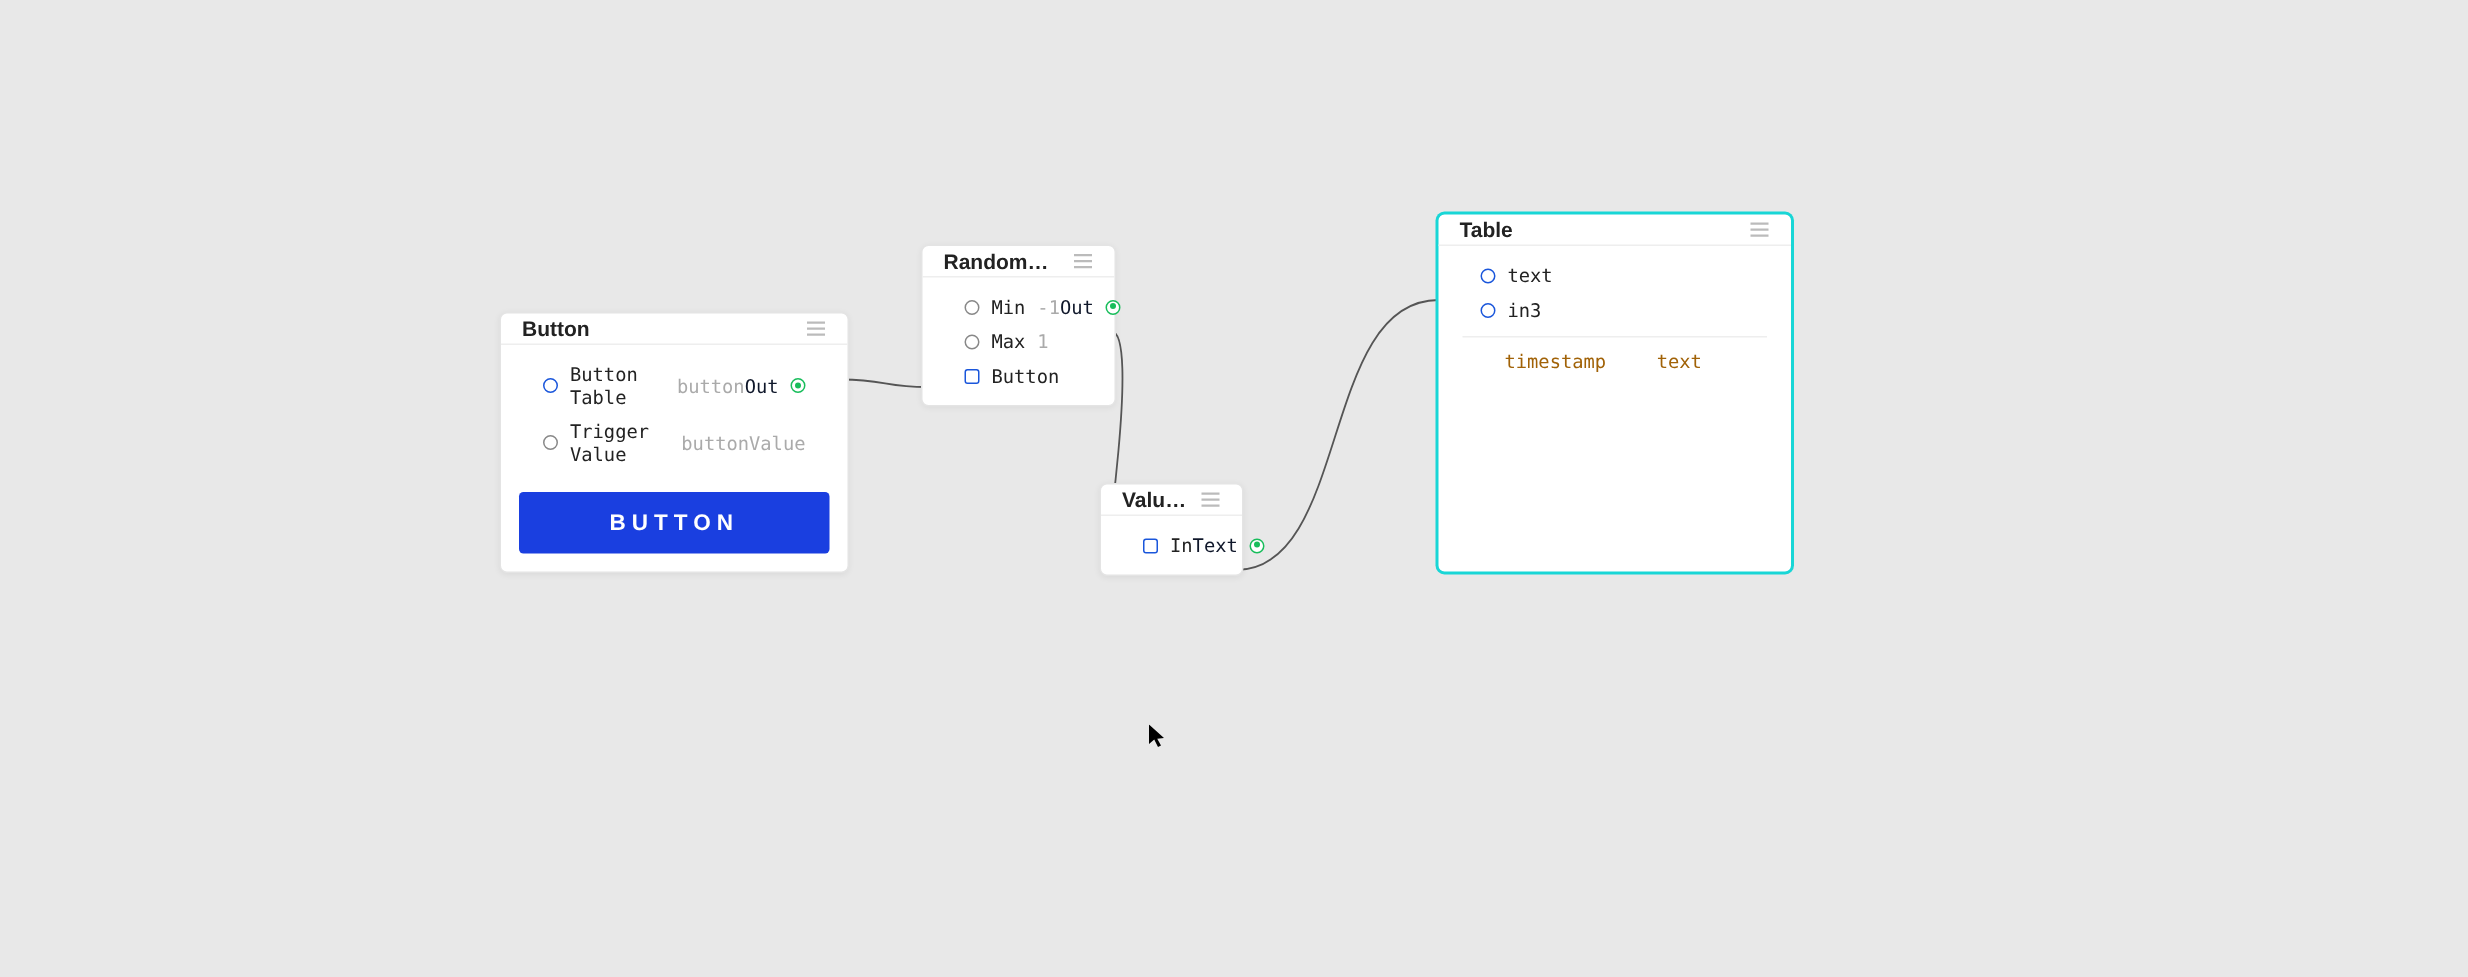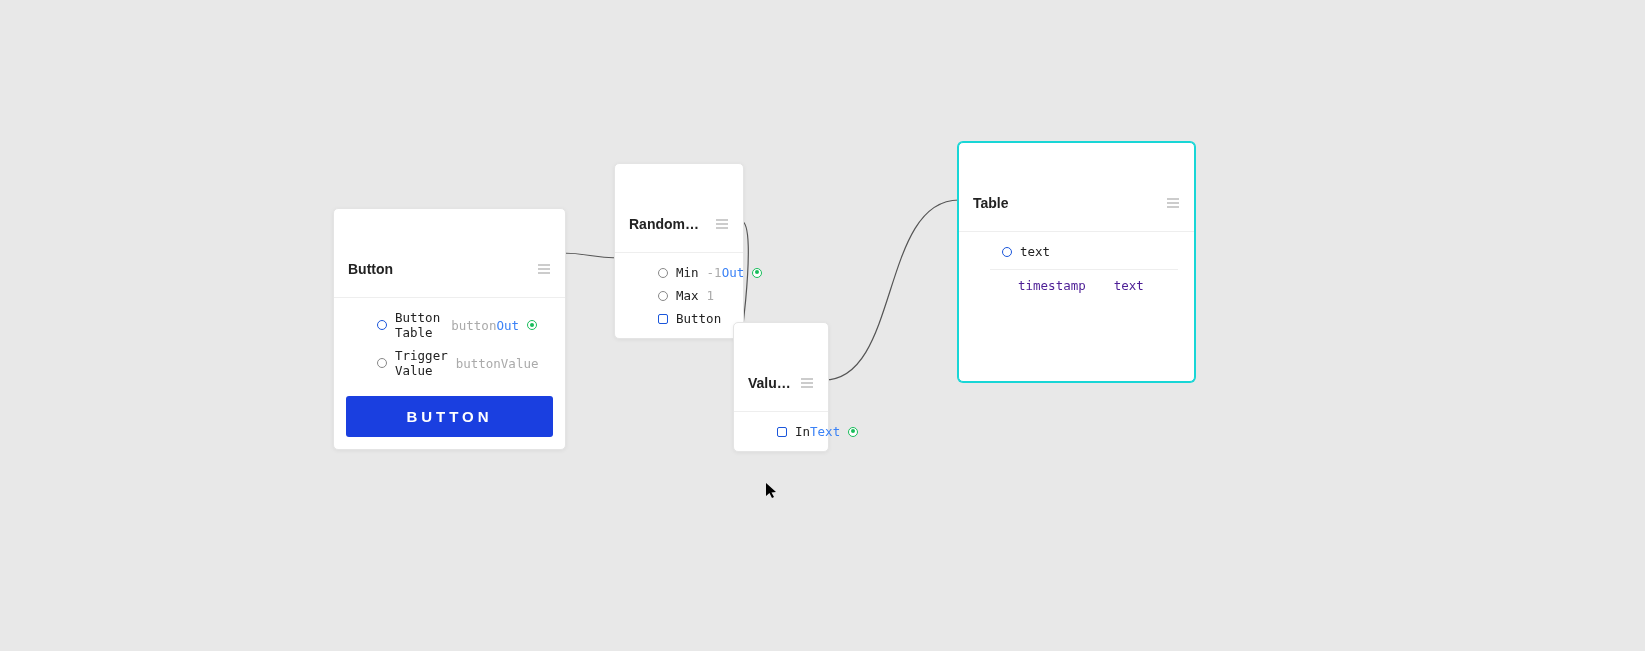--- a/index.html
+++ b/index.html
@@ -32,45 +32,43 @@
     color: #222;
   }
   .node.selected {
     border: 1px solid #18d6d6;
     box-shadow: 0 0 0 1px #18d6d6;
   }
   .node-header {
     display: flex;
     align-items: center;
     justify-content: space-between;
-    padding: 20px 14px;
+    padding: 2px 14px;
     border-bottom: 1px solid #eee;
     font-weight: 600;
     font-size: 14px;
     cursor: move;
-    margin-top: 32px;
   }
   .node-header .title {
     white-space: nowrap;
     overflow: hidden;
     text-overflow: ellipsis;
   }
   .menu-icon {
     width: 14px;
     color: #bbb;
     flex-shrink: 0;
     cursor: pointer;
     margin-left: 8px;
   }
   .menu-icon svg { display: block; }
   .node-body {
     padding: 8px 16px;
     font-family: "SFMono-Regular", "Menlo", "Consolas", monospace;
     font-size: 12.5px;
-    margin-left: 15px;
   }
   .row {
     display: flex;
     align-items: center;
     padding: 4px 12px;
     min-height: 22px;
     position: relative;
   }
   .port {
     width: 10px;
@@ -102,21 +100,21 @@
     color: #222;
   }
   .row .value {
     margin-left: 8px;
     color: #aaa;
   }
   .row .value.italic { }
   .row .spacer { flex: 1; }
   .row .out-label {
     margin-right: 8px;
-    color: #3b82f6;
+    color: #0f172a;
   }
   .btn-big {
     margin: 6px 12px 12px;
     background: #1a3fe0;
     color: #fff;
     text-align: center;
     padding: 12px 0;
     font-weight: 700;
     letter-spacing: 4px;
     font-size: 15px;
@@ -124,21 +122,21 @@
     font-family: -apple-system, BlinkMacSystemFont, "Segoe UI", sans-serif;
     cursor: pointer;
   }
   .table-cols {
     display: flex;
     border-top: 1px solid #eee;
     padding: 8px 0;
     margin-top: 6px;
     font-family: "SFMono-Regular", "Menlo", "Consolas", monospace;
     font-size: 12.5px;
-    color: #4c1d95;
+    color: #a16207;
   }
   .table-cols > div { flex: 1; padding-left: 28px; }
   .cursor {
     position: absolute;
     width: 12px;
     height: 16px;
     pointer-events: none;
   }
 </style>
 </head>
@@ -244,20 +242,24 @@
             <line x1="1" y1="6" x2="13" y2="6" stroke="currentColor" stroke-width="1.5"></line>
             <line x1="1" y1="10" x2="13" y2="10" stroke="currentColor" stroke-width="1.5"></line>
           </svg>
       </span>
     </div>
     <div class="node-body" style="padding-bottom:0;">
       <div class="row">
         <span class="port filled-blue"></span>
         <span class="label">text</span>
       </div>
+      <div class="row">
+        <span class="port filled-blue"></span>
+        <span class="label">in3</span>
+      </div>
       <div class="table-cols">
         <div>timestamp</div>
         <div>text</div>
       </div>
     </div>
   </div>
 
   <div class="cursor" style="left:766px; top:483px;">
     <svg viewBox="0 0 12 16">
         <path d="M0 0 L0 13 L3.5 10 L6 15 L8 14 L5.5 9.5 L10 9 Z" fill="#000"></path>

